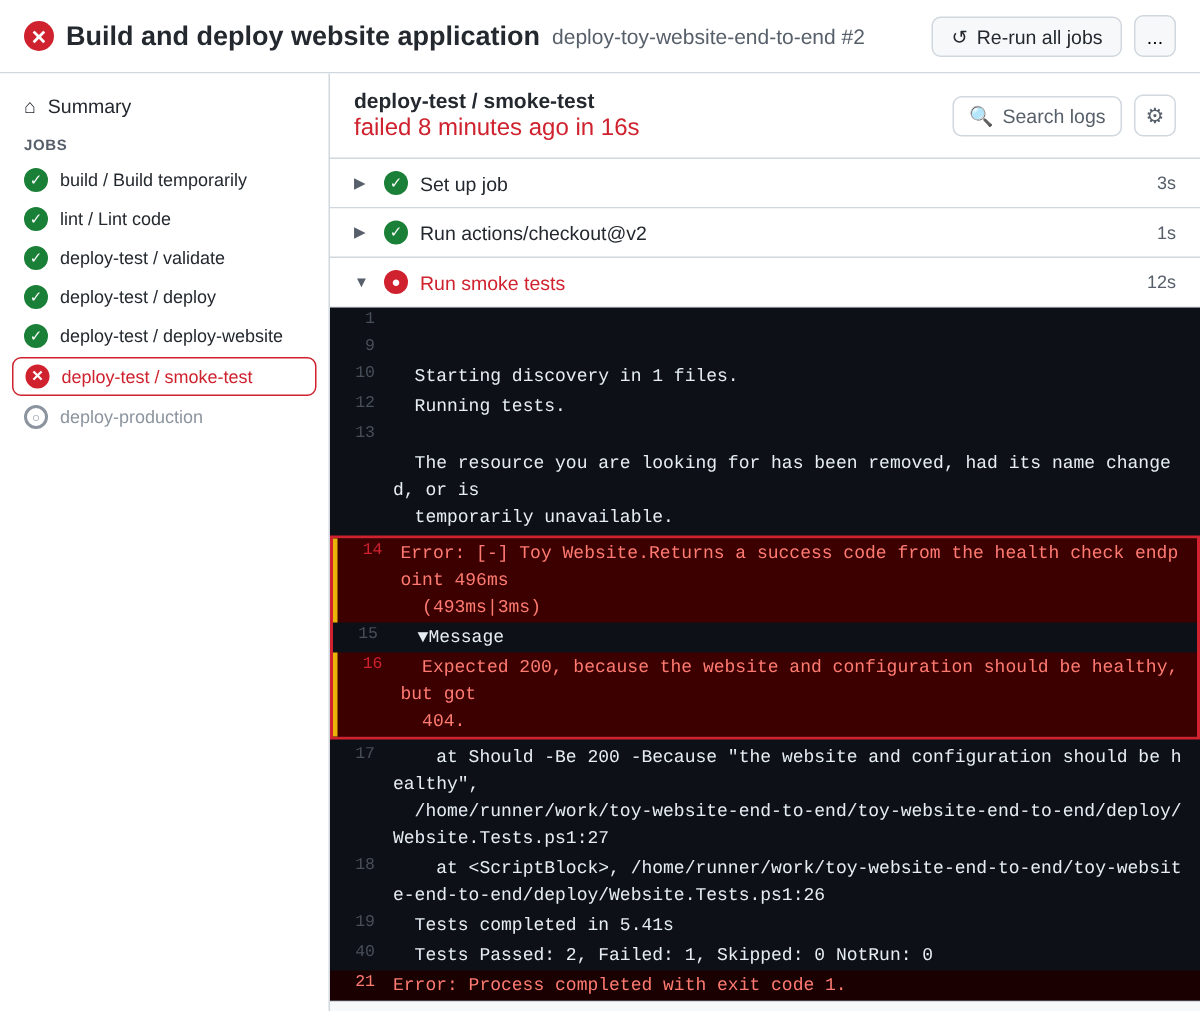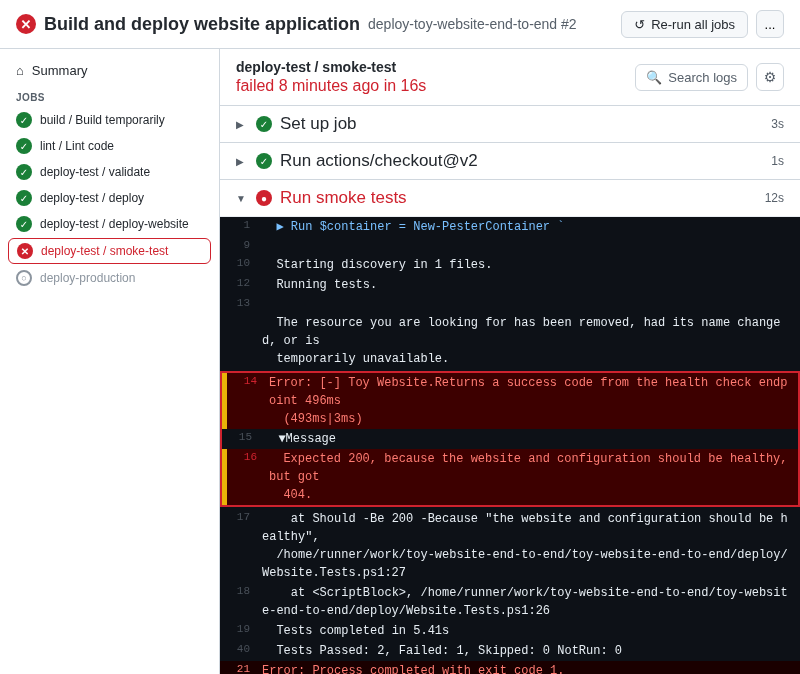--- a/index.html
+++ b/index.html
@@ -248,21 +248,21 @@
       display: flex;
       align-items: center;
       gap: 8px;
     }
     .step-chevron {
       font-size: 10px;
       color: #57606a;
       width: 12px;
     }
     .step-name {
-      font-size: 17px;
+      font-size: 13px;
       font-weight: 500;
       color: #24292f;
     }
     .step-time {
       font-size: 12px;
       color: #57606a;
     }
 
     
     .step-expanded {
@@ -307,21 +307,21 @@
     }
     .log-line-content {
       flex: 1;
       padding-right: 8px;
       white-space: pre-wrap;
       word-break: break-all;
       line-height: 1.5;
     }
     .log-line.error-highlight {
       background: #3d0000;
-      border-left: 5px solid #eab308;
+      border-left: 3px solid #eab308;
     }
     .log-line.error-highlight .log-line-number {
       color: #cf222e;
     }
     .log-text-error {
       color: #ff7b72;
     }
     .log-text-normal {
       color: #e6edf3;
     }
@@ -432,21 +432,20 @@
             <span class="step-chevron">▼</span>
             <div class="icon-error">●</div>
             <span class="step-name" style="color:#cf222e;text-align:center;">Run smoke tests</span>
           </div>
           <span class="step-time">12s</span>
         </div>
 
         <div class="log-area">
           <div class="log-line">
             <span class="log-line-number">1</span>
-            <span class="log-line-content log-text-cmd">  ▶ Run $container = New-PesterContainer `</span>
           </div>
           <div class="log-line">
             <span class="log-line-number">9</span>
             <span class="log-line-content"></span>
           </div>
           <div class="log-line">
             <span class="log-line-number">10</span>
             <span class="log-line-content log-text-normal">  Starting discovery in 1 files.</span>
           </div>
           <div class="log-line">

